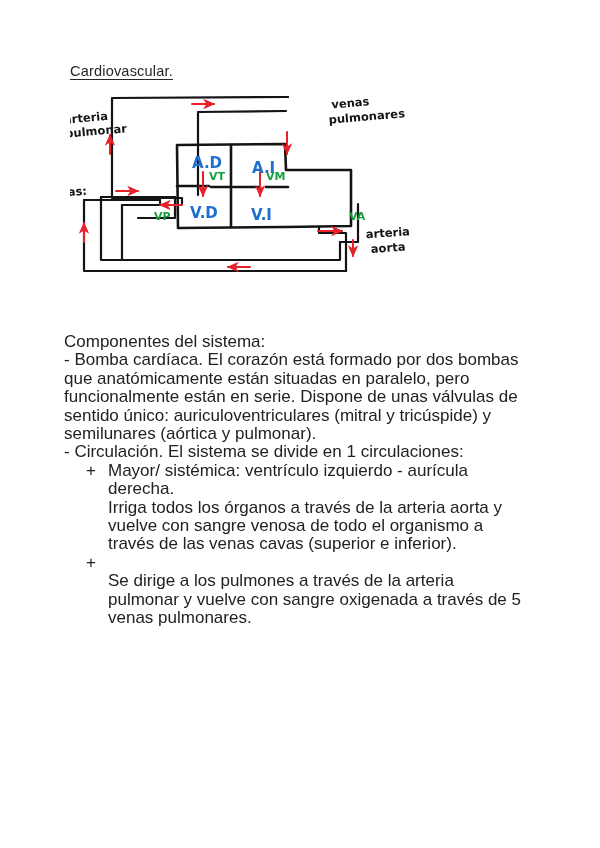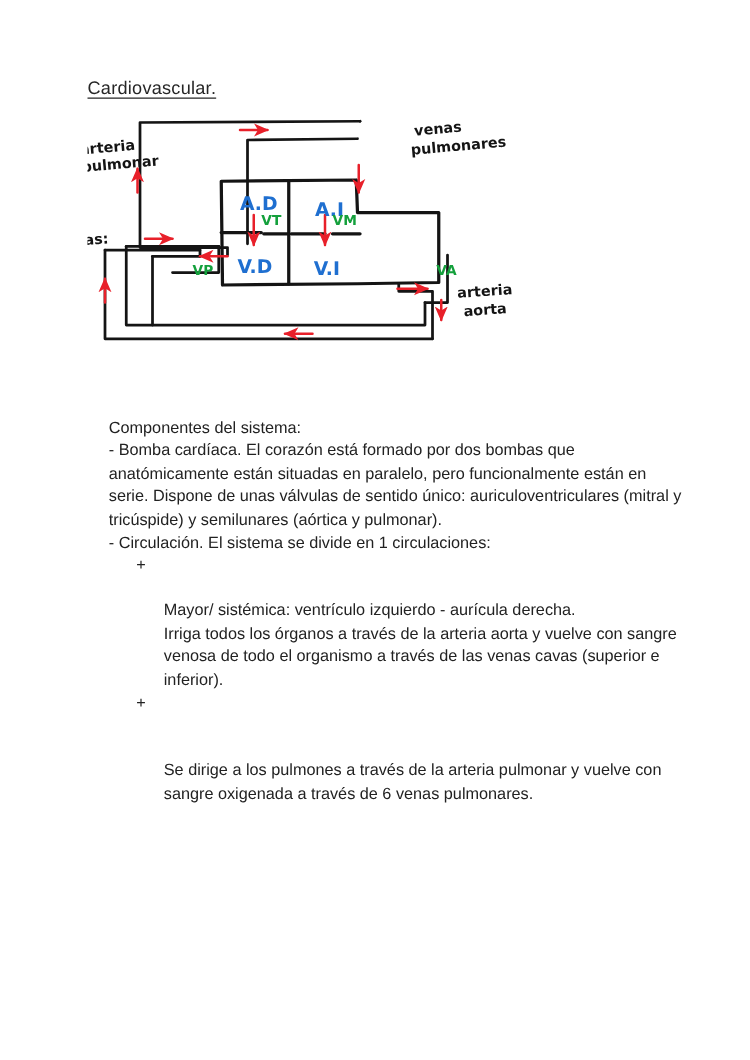--- a/index.html
+++ b/index.html
@@ -49,41 +49,40 @@
   .diagram svg { display: block; }
 
   .hw {
     font-family: "DejaVu Sans", sans-serif;
     font-weight: 700;
   }
 
   
   .body-text {
     position: absolute;
-    left: 87px;
+    left: 64px;
     top: 333px;
     width: 462px;
-    font-size: 13px;
+    font-size: 17px;
     line-height: 18.4px;
     color: #222;
   }
   .body-text p {
     margin: 0;
   }
   .bullet-block {
     display: flex;
     margin-left: 22px;
   }
   .bullet-mark {
     width: 22px;
     flex: 0 0 22px;
   }
   .bullet-body {
     flex: 1 1 auto;
-    margin-top: 36px;
   }
 </style>
 </head>
 <body>
 
 <div class="page">
 
   <div class="doc-title">Cardiovascular.</div>
 
   <div class="diagram">
@@ -215,18 +214,18 @@
       <span class="bullet-body">
         <span>Mayor/ sistémica: ventrículo izquierdo - aurícula derecha.</span><br>
         <span>Irriga todos los órganos a través de la arteria aorta y vuelve con sangre venosa de todo el organismo a través de las venas cavas (superior e inferior).</span>
       </span>
     </div>
 
     <div class="bullet-block">
       <span class="bullet-mark">+</span>
       <span class="bullet-body">
         <br>
-        <span>Se dirige a los pulmones a través de la arteria pulmonar y vuelve con sangre oxigenada a través de 6 venas pulmonares.</span>
+        <span>Se dirige a los pulmones a través de la arteria pulmonar y vuelve con sangre oxigenada a través de 5 venas pulmonares.</span>
       </span>
     </div>
   </div>
 
 </div>
 
 </body></html>

